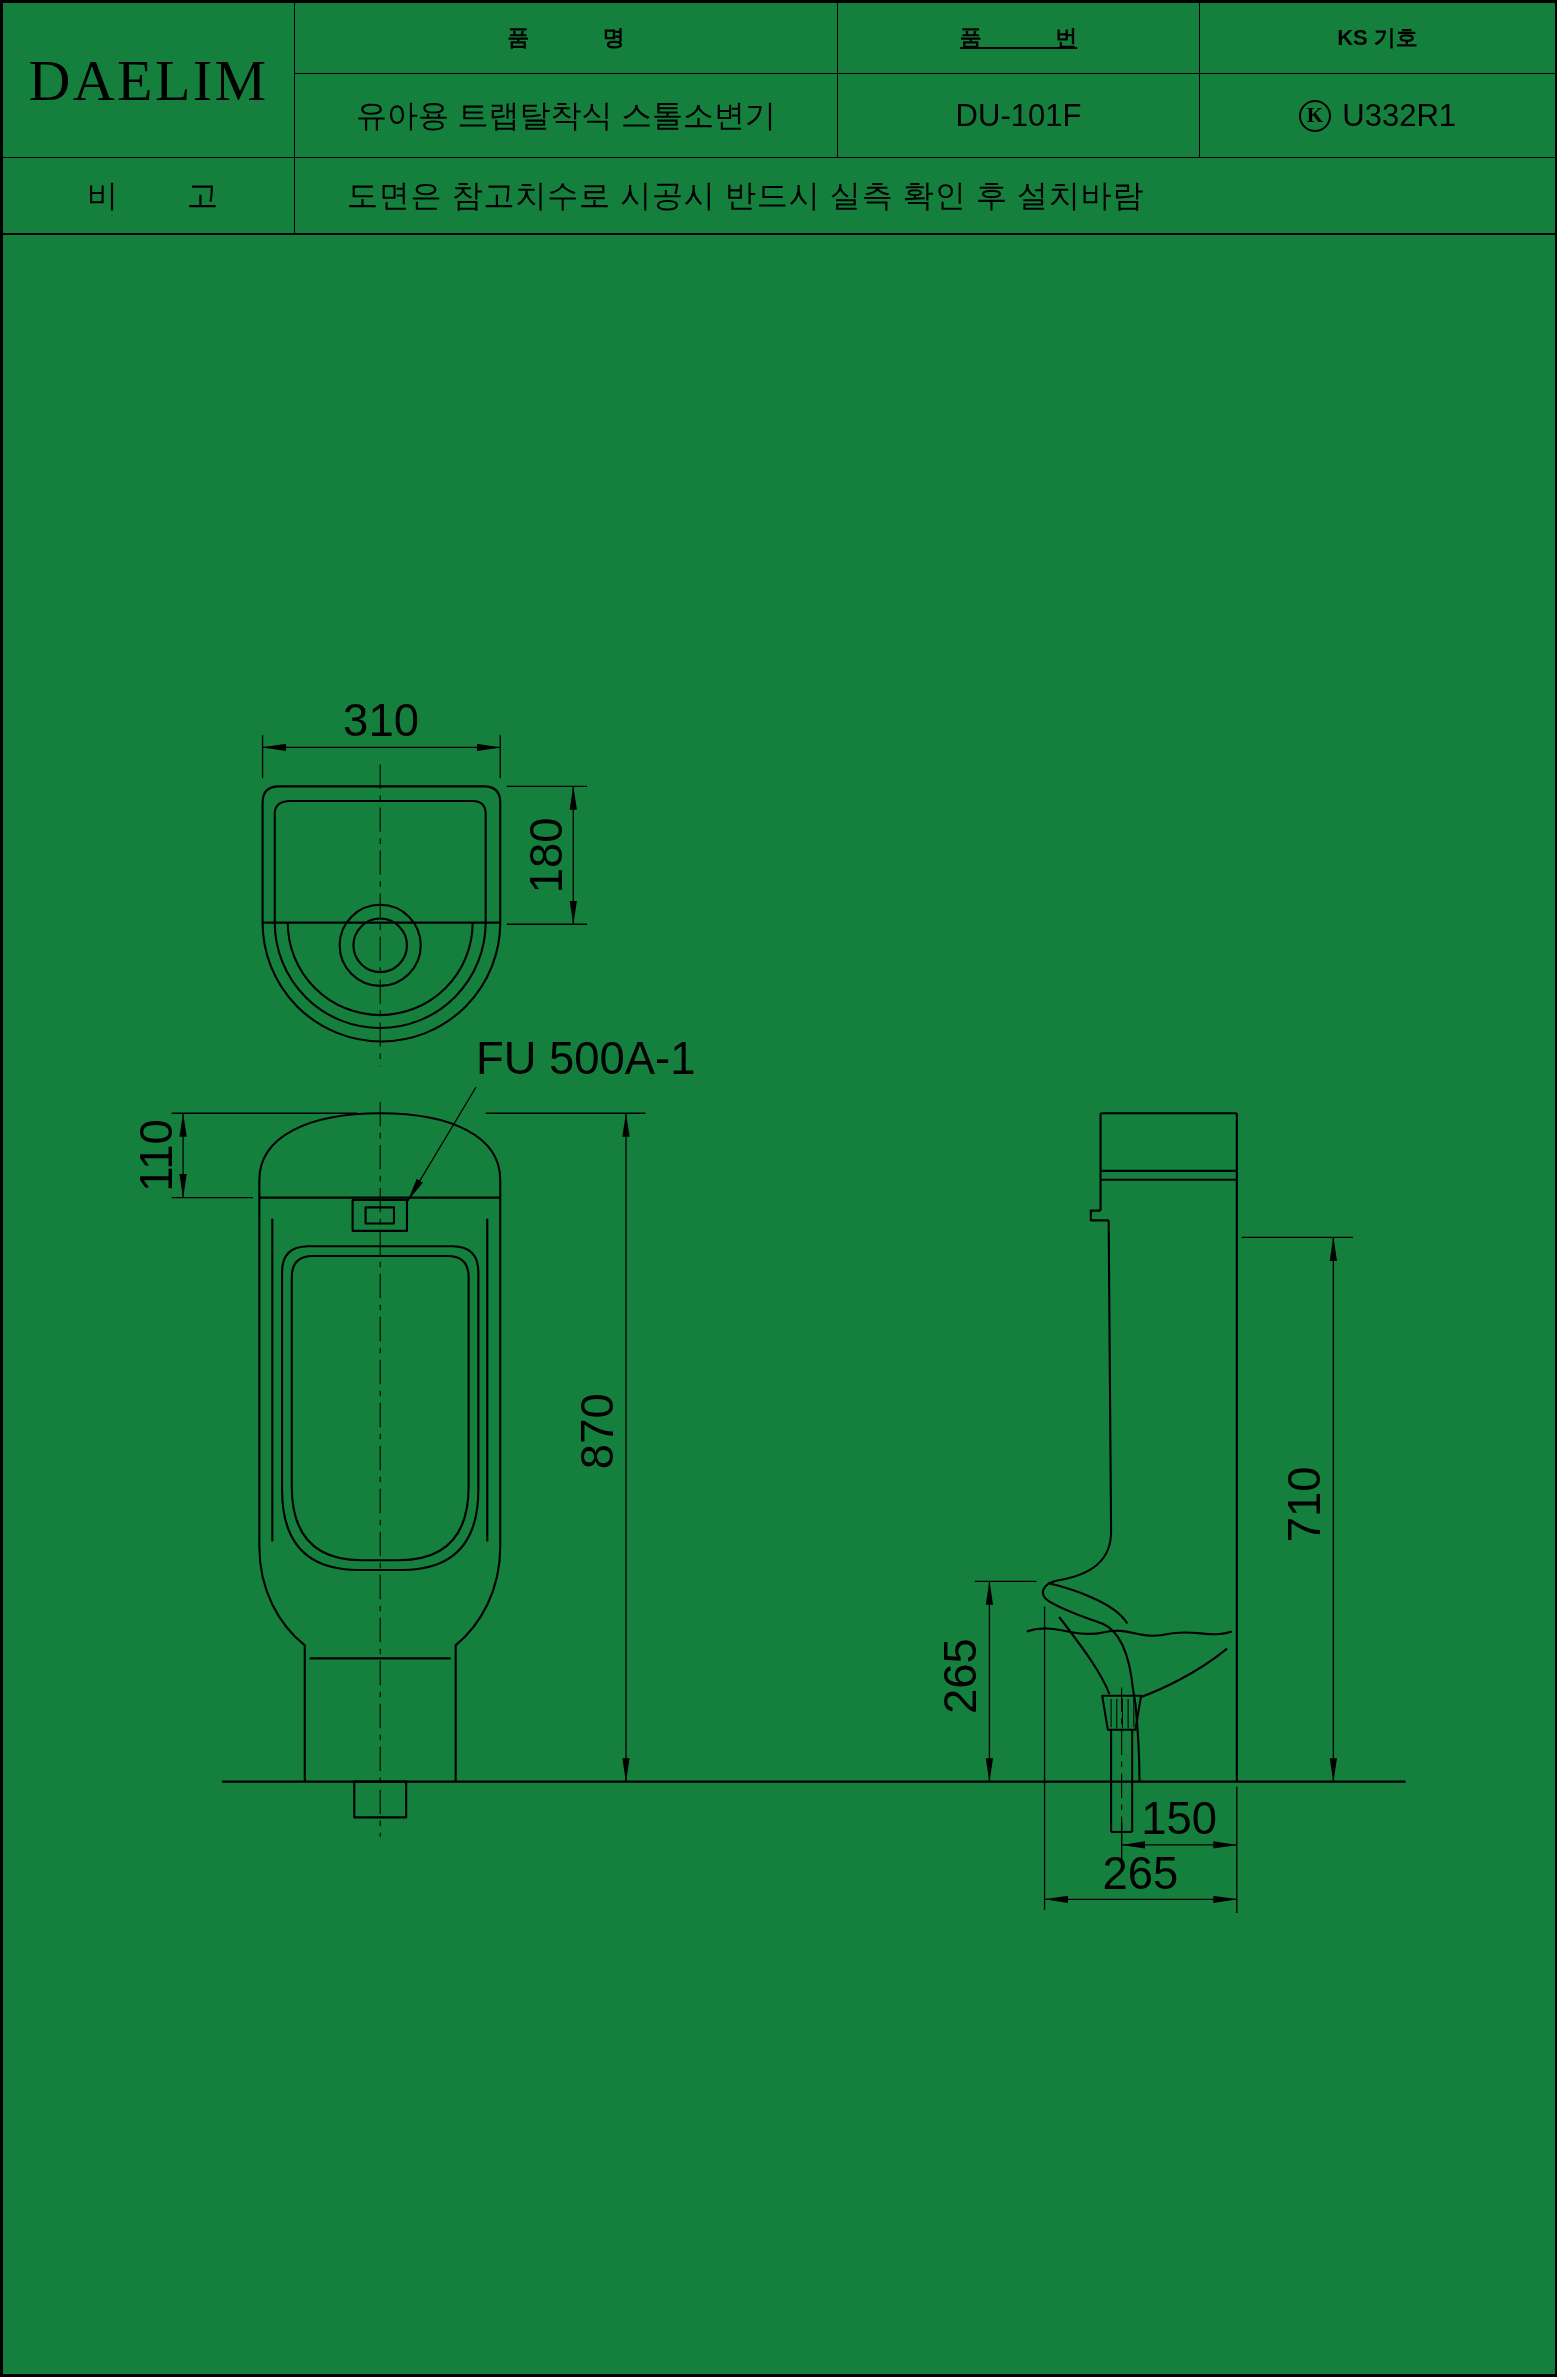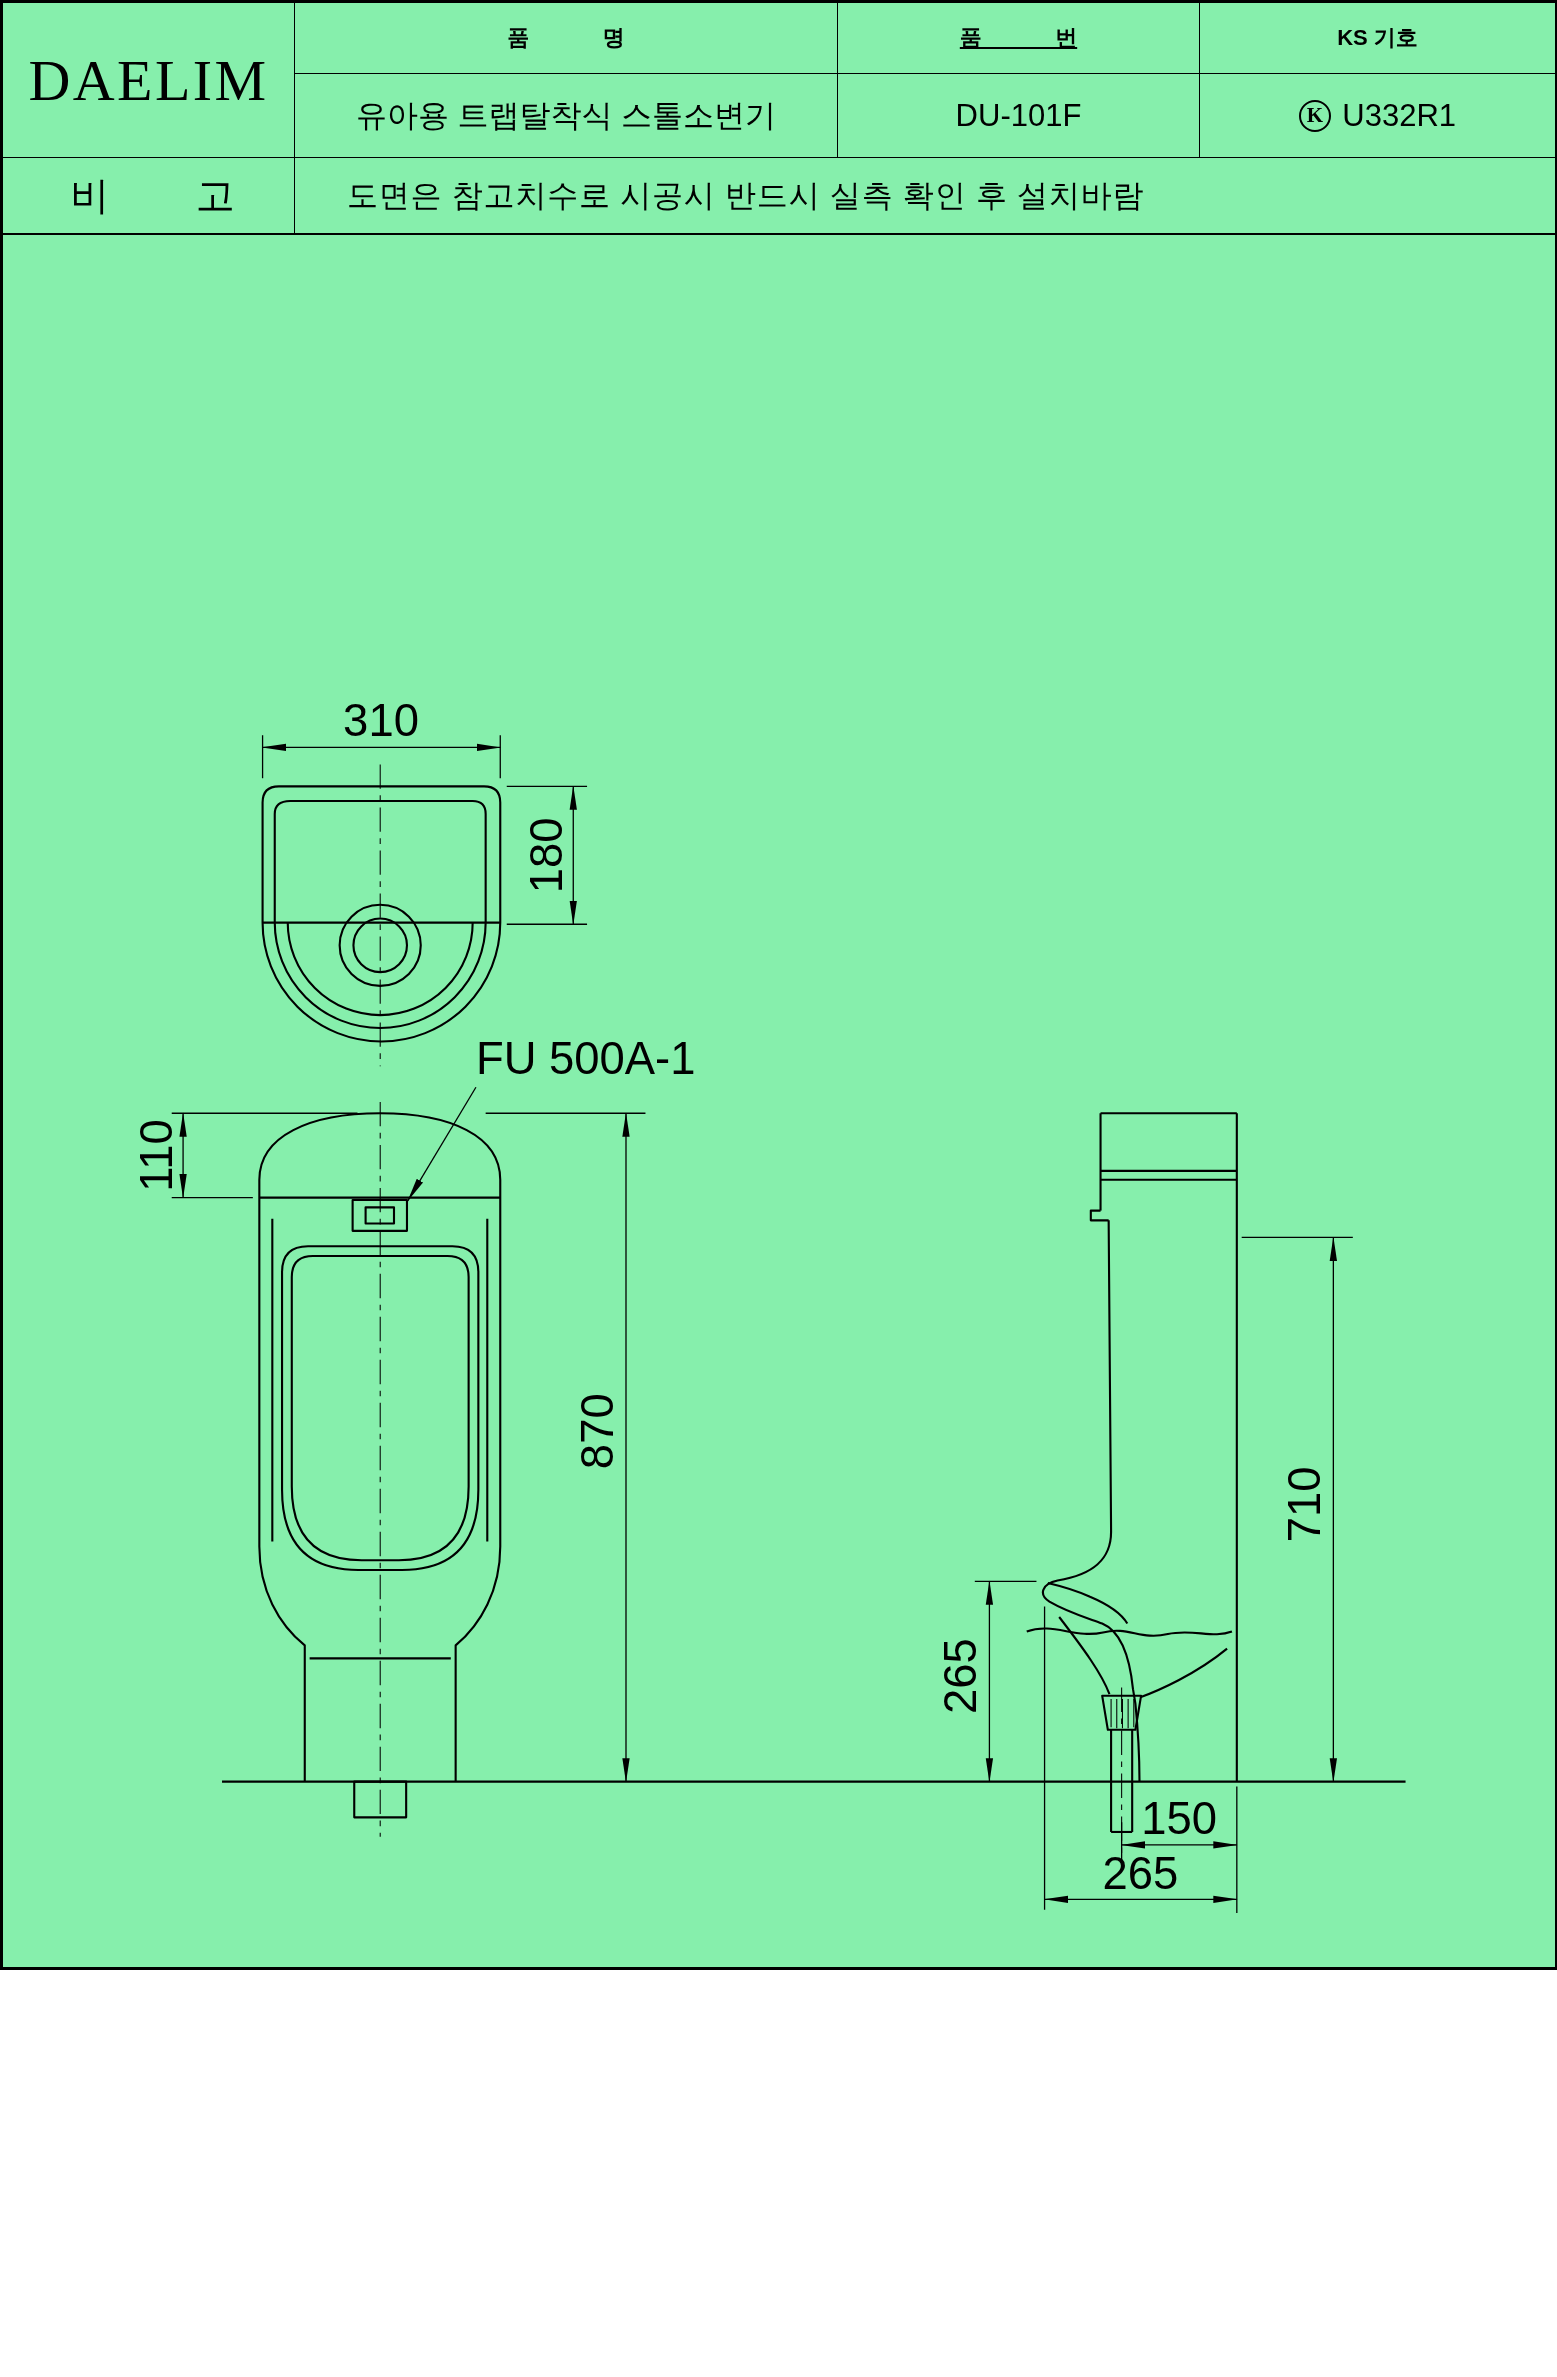--- a/index.html
+++ b/index.html
@@ -1,22 +1,22 @@
 <!DOCTYPE html>
 <html style="font-size:13px"><head>
 <meta charset="utf-8">
 <style>
   * { margin:0; padding:0; box-sizing:border-box; }
   html,body { background:#ffffff; }
   body { font-family:"Liberation Sans","DejaVu Sans",sans-serif; color:#000; }
 
   .page {
-    width:1558px; height:1970px;
+    width:1558px; height:2377px;
     border:3.2px solid #000;
-    background:#86efac;
+    background:#15803d;
     position:relative;
     overflow:hidden;
   }
 
   
   .titleblock {
     display:grid;
     grid-template-columns:291px 543px 362px 1fr;
     grid-template-rows:71px 84px 75px;
     border-bottom:2.4px solid #000;
@@ -26,21 +26,21 @@
   .bl { border-left:1.6px solid #000; }
   .bb { border-bottom:1.6px solid #000; }
 
   .logo-cell { grid-column:1; grid-row:1 / 3; border-bottom:1.6px solid #000; }
   .logo-text {
     font-family:"Liberation Serif","DejaVu Serif",serif;
     font-size:58px; letter-spacing:2.4px; font-weight:400;
   }
   .hdr { font-size:22px; font-weight:700; white-space:pre; }
   .val { font-size:31px; white-space:pre; }
-  .remarks-label { grid-column:1; grid-row:3; font-size:39px; font-weight:400; white-space:pre;margin-left:8px; }
+  .remarks-label { grid-column:1; grid-row:3; font-size:31px; font-weight:400; white-space:pre;margin-left:8px; }
   .remarks-cell {
     grid-column:2 / 5; grid-row:3;
     justify-content:flex-start; padding-left:52px;
     font-size:31px; letter-spacing:0.8px;
   }
   .ks-cell { gap:11.4px; }
   .ksmark {
     width:32px; height:32px; border:2.4px solid #000; border-radius:50%;
     display:inline-flex; align-items:center; justify-content:center;
     font-family:"Liberation Serif","DejaVu Serif",serif;

